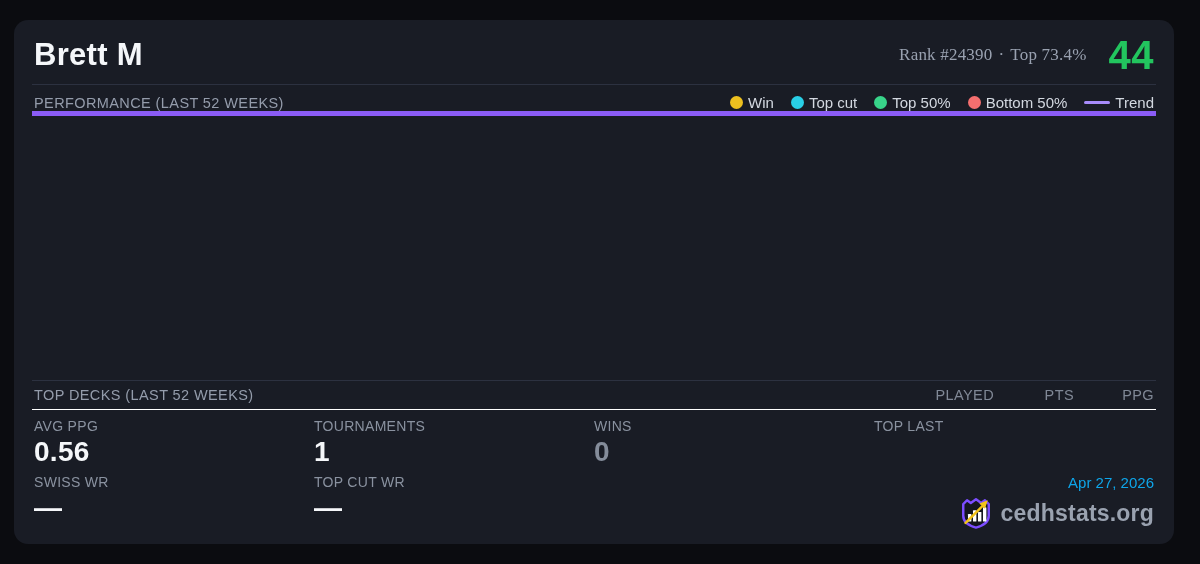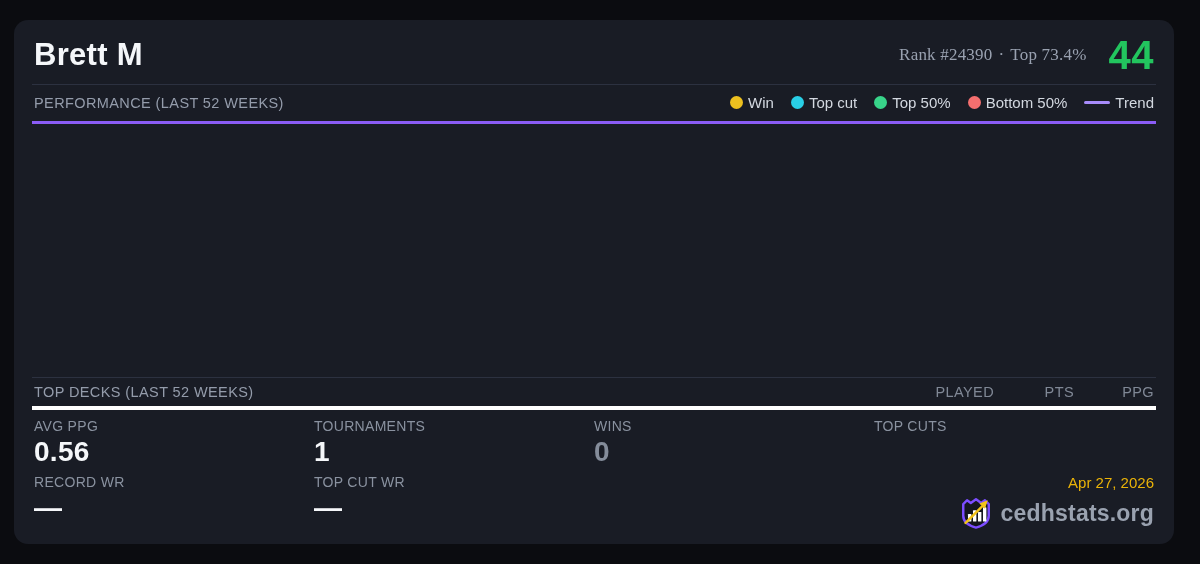--- a/index.html
+++ b/index.html
@@ -38,37 +38,37 @@
   }
   .rank-group { display: flex; align-items: center; gap: 22px; }
   .rank-text { color: #99a1b0; font-size: 17px; letter-spacing: 0.2px; font-family: Liberation Serif, serif; }
   .rank-sep { margin: 0 6px; color: #99a1b0; }
   .points { font-size: 40px; font-weight: bold; line-height: 0.95; letter-spacing: 0.5px; }
   
   .perf-row {
     display: flex;
     justify-content: space-between;
     align-items: center;
-    padding: 9px 2px 10px 2px;
-    border-bottom: 3px solid #8b5cf6;
+    padding: 9px 2px 0 2px;
+    border-bottom: 5px solid #8b5cf6;
   }
   .section-title { color: #949cab; font-size: 14.5px; letter-spacing: 0.4px; }
   .legend { display: flex; gap: 17px; }
   .legend-item { display: flex; align-items: center; gap: 5px; color: #d3d8e0; font-size: 15px; }
   .legend-dot { width: 13px; height: 13px; border-radius: 50%; display: inline-block; }
   .legend-line { width: 26px; height: 3px; border-radius: 2px; display: inline-block; }
   
   .chart-area { flex: 1; border-bottom: 1px solid #2c3140; }
   
   .decks-row {
     display: flex;
     justify-content: space-between;
     align-items: center;
     padding: 6px 2px;
-    border-bottom: 4px solid #ffffff;
+    border-bottom: 1px solid #ffffff;
   }
   .deck-cols { display: flex; }
   .deck-col { width: 80px; text-align: right; color: #808896; font-size: 14.5px; letter-spacing: 0.4px; }
   
   .stats-grid {
     display: grid;
     grid-template-columns: repeat(4, 1fr);
     margin-top: 8px;
     padding: 0 2px;
     row-gap: 8px;
@@ -84,21 +84,21 @@
     letter-spacing: 0.3px;
   }
   .footer-cell {
     grid-column: 4;
     display: flex;
     flex-direction: column;
     align-items: flex-end;
     justify-content: space-between;
     gap: 5px;
   }
-  .footer-date { color: #eab308; font-size: 15px; }
+  .footer-date { color: #0ea5e9; font-size: 15px; }
   .brand-row { display: flex; align-items: center; gap: 8px; }
   .brand-text { color: #9aa2b0; font-size: 23px; font-weight: bold; letter-spacing: 0.2px; }
   .logo-svg { display: block; }
 </style>
 </head>
 <body>
 
 <div class="card">
 
   <div class="card-header">
@@ -158,25 +158,25 @@
       <div class="stat-label">TOURNAMENTS</div>
       <div class="stat-value">1</div>
     </div>
 
     <div class="stat-cell">
       <div class="stat-label">WINS</div>
       <div class="stat-value" style="color: rgb(132, 140, 154);">0</div>
     </div>
 
     <div class="stat-cell">
-      <div class="stat-label">TOP CUTS</div>
-    </div>
-
-    <div class="stat-cell">
-      <div class="stat-label">RECORD WR</div>
+      <div class="stat-label">TOP LAST</div>
+    </div>
+
+    <div class="stat-cell">
+      <div class="stat-label">SWISS WR</div>
       <div class="stat-value">—</div>
     </div>
 
     <div class="stat-cell">
       <div class="stat-label">TOP CUT WR</div>
       <div class="stat-value">—</div>
     </div>
 
     <div class="footer-cell">
       <div class="footer-date">Apr 27, 2026</div>

